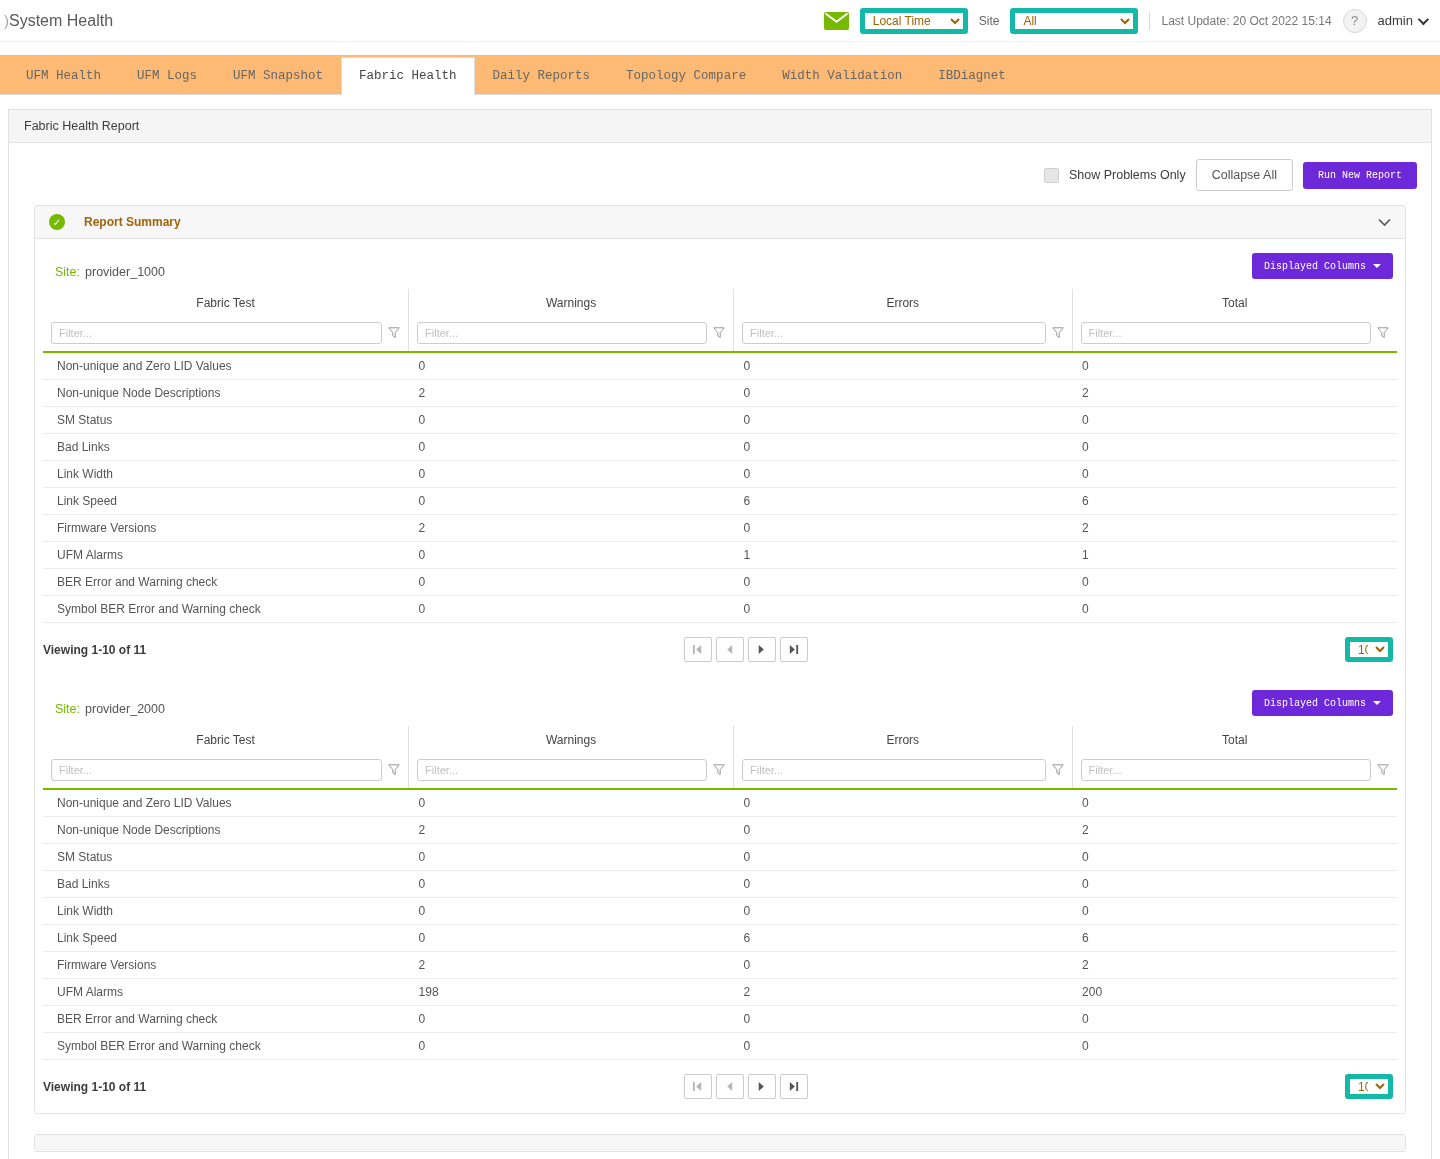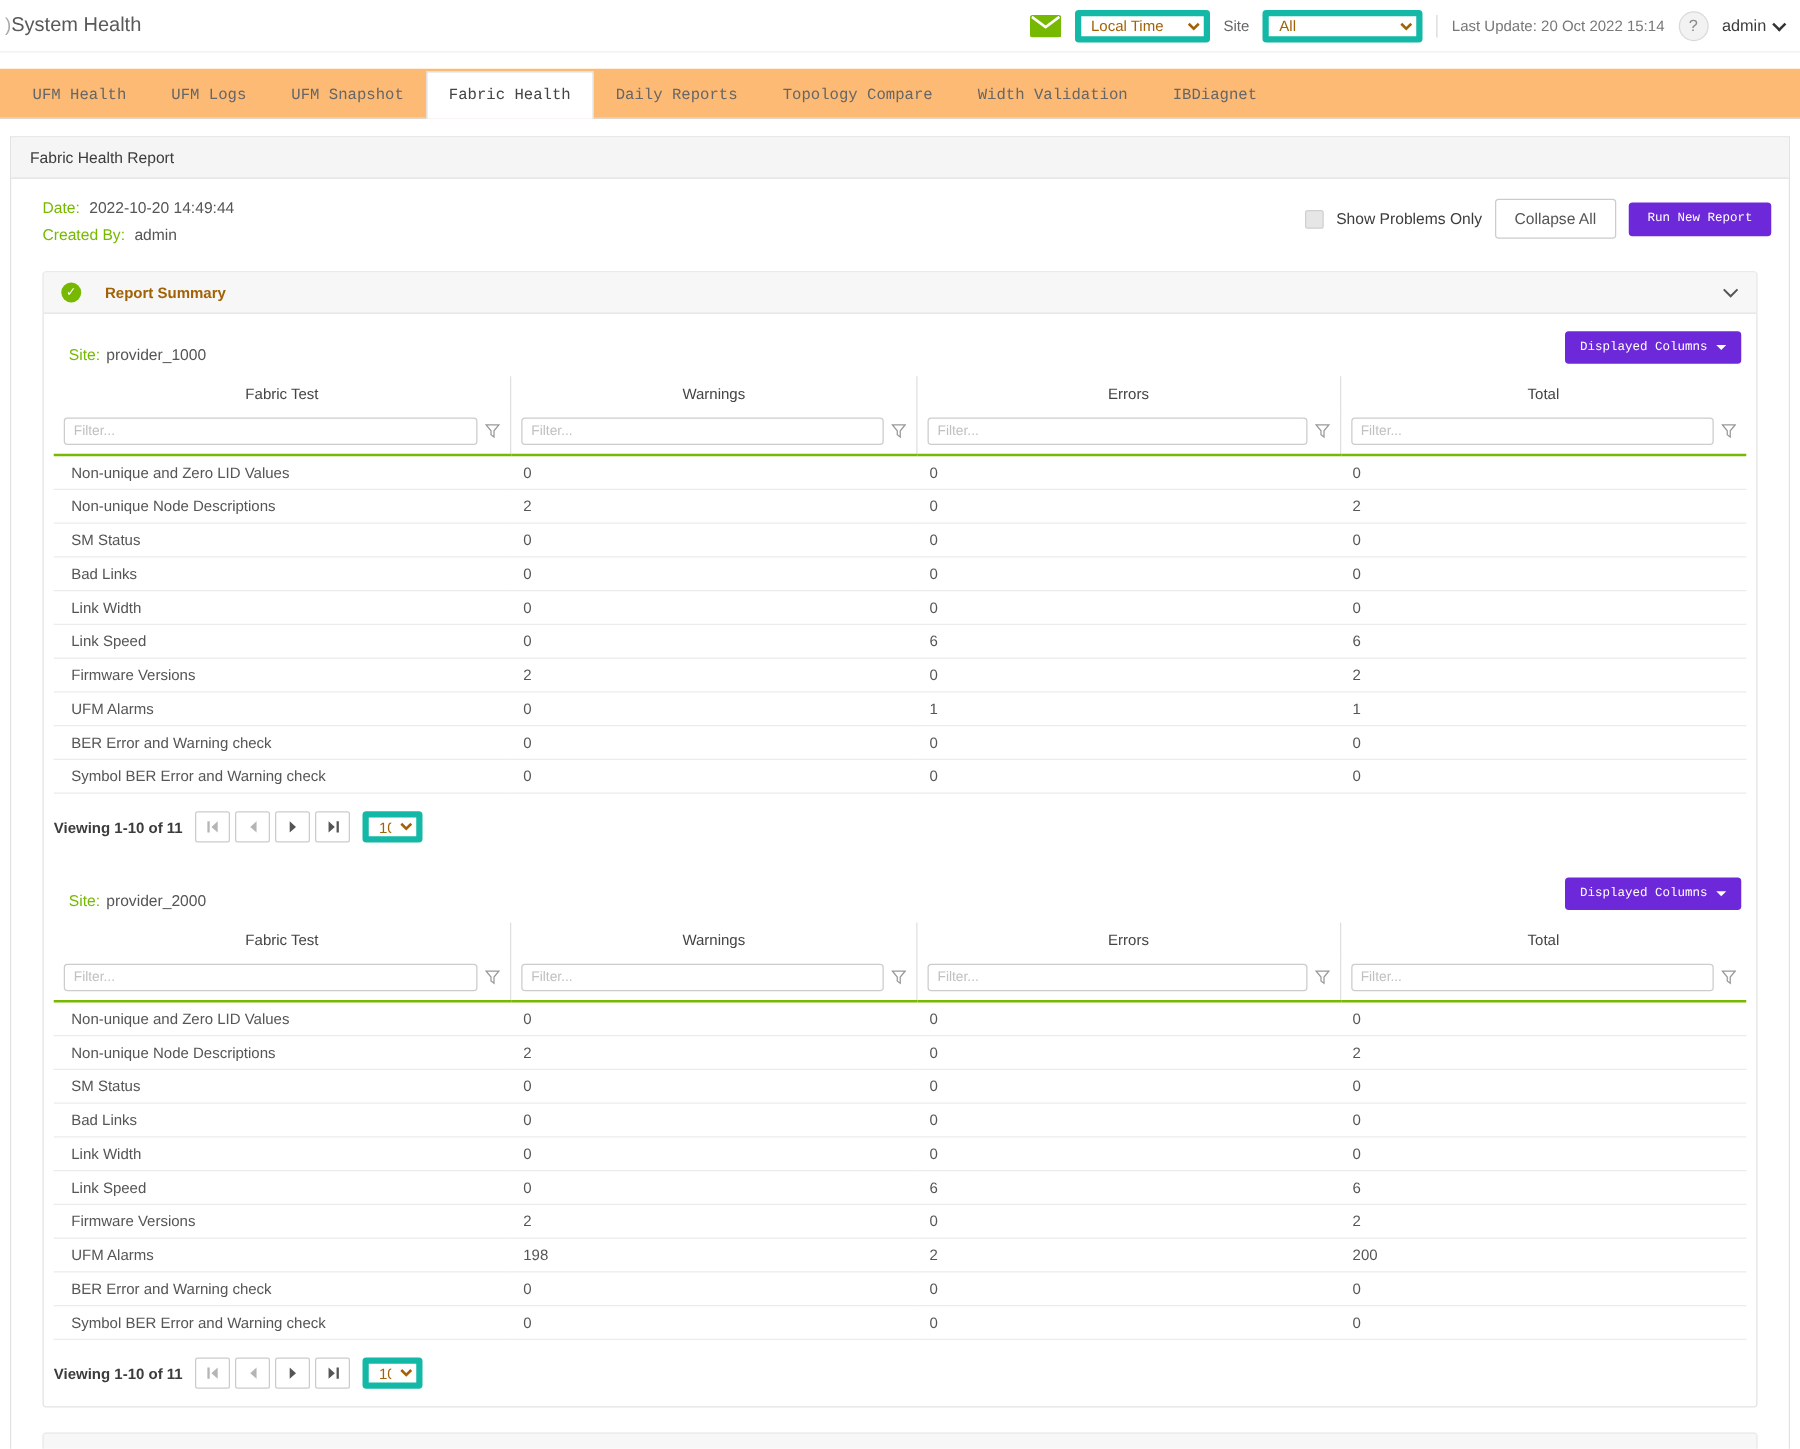--- a/index.html
+++ b/index.html
@@ -137,21 +137,21 @@
     font-family: "Liberation Sans", sans-serif; min-width: 0;
   }
   .filter-input::placeholder { color: #c0c0c0; }
   tbody td {
     font-size: 12px; color: #555;
     padding: 6px 10px; border-bottom: 1px solid #ececec;
     overflow: hidden; text-overflow: ellipsis; white-space: nowrap;
   }
   tbody td:first-child { padding-left: 14px; }
   
-  .pagination { display: flex; align-items: center; justify-content: flex-start; gap: 10px; padding: 14px 4px 10px 0; }
+  .pagination { display: flex; align-items: center; justify-content: space-between; gap: 10px; padding: 14px 4px 10px 0; }
   .viewing { font-size: 12px; color: #3c3c3c; font-weight: bold; }
   .pager { display: flex; gap: 4px; }
   .pager button {
     width: 28px; height: 25px; background: #fff;
     border: 1px solid #ccc; border-radius: 2px; cursor: pointer;
     display: flex; align-items: center; justify-content: center;
   }
   .page-size { width: 48px; height: 25px; }
 </style>
 </head>
@@ -192,30 +192,20 @@
   <span class="tab">Daily Reports</span>
   <span class="tab">Topology Compare</span>
   <span class="tab">Width Validation</span>
   <span class="tab">IBDiagnet</span>
 </nav>
 
 <div class="content-frame">
   <div class="section-bar">Fabric Health Report</div>
 
   <div class="report-toolbar">
-    <div class="meta">
-      <div class="meta-line">
-        <span class="green-label">Date:</span>
-        <span class="meta-val">2022-10-20 14:49:44</span>
-      </div>
-      <div class="meta-line">
-        <span class="green-label">Created By:</span>
-        <span class="meta-val">admin</span>
-      </div>
-    </div>
     <div class="toolbar-right">
       <input type="checkbox" class="checkbox" style="">
       <span class="chk-label">Show Problems Only</span>
       <button class="btn-plain">Collapse All</button>
       <button class="btn-green">Run New Report</button>
     </div>
   </div>
 
   <section class="panel">
     <div class="panel-header">

